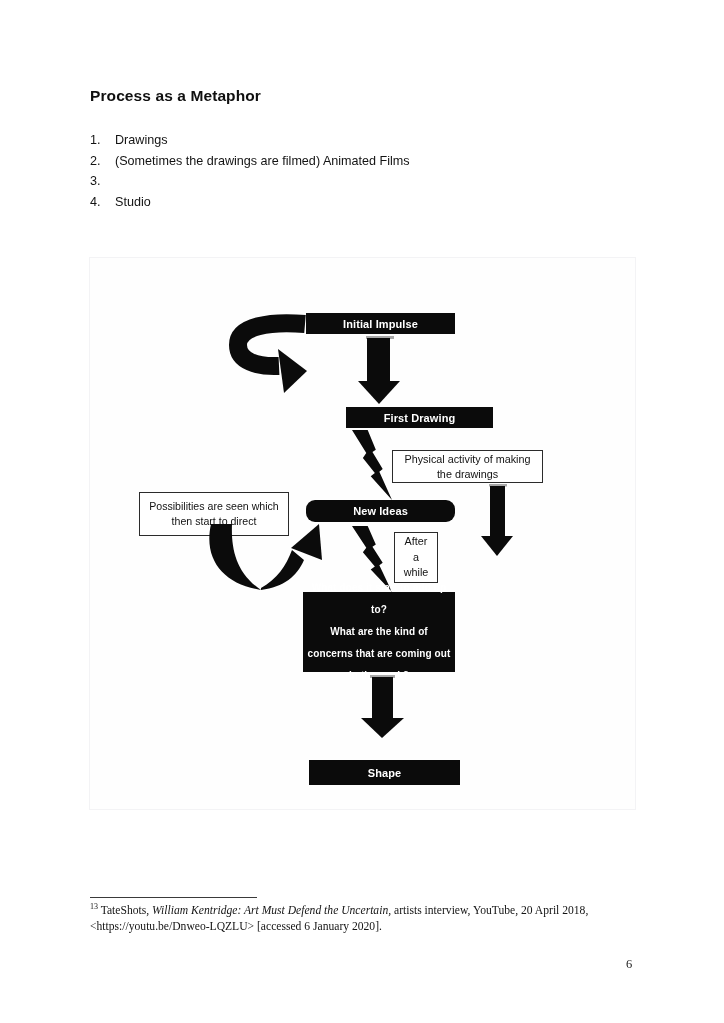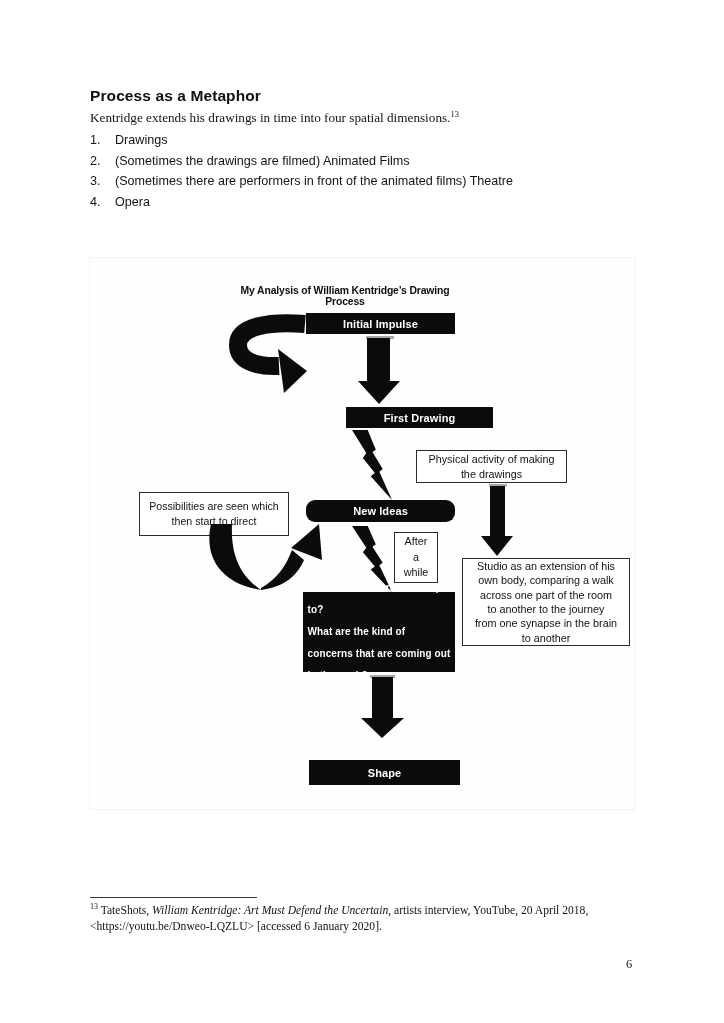--- a/index.html
+++ b/index.html
@@ -13,75 +13,72 @@
   .intro{position:absolute; left:90px; top:110px; font-family:"Liberation Serif",serif; font-size:13.2px; color:#131313;}
   .intro sup{font-size:8.5px; line-height:0;}
   .num-list{position:absolute; left:90px; top:133px; font-size:12.6px; color:#131313;}
   .num-row{display:flex; align-items:flex-start; height:20.6px;}
   .num-cell{width:25px; flex:0 0 25px;}
   
   .fig-frame{position:absolute; left:89px; top:257px; width:545px; height:551px; border:1px solid #f3f3f5; background:#fefefe;}
   .fig-title{position:absolute; left:225px; top:285px; width:240px; text-align:center; font-weight:bold; font-size:10.4px; color:#0d0d0d; letter-spacing:-0.15px;}
   .bbox{
     position:absolute; background:#0b0b0b; color:#ffffff; font-weight:bold; font-size:11px;
-    display:flex; align-items:center; justify-content:center; letter-spacing:0.1px;
+    display:flex; align-items:center; justify-content:center; text-align:center; letter-spacing:0.1px;
   }
   .bbox.multi{white-space:pre-line; font-size:10px; line-height:22px;}
   .wbox{
     position:absolute; background:#ffffff; border:1.5px solid #2b2b2b; color:#121212;
     font-size:10.8px; line-height:15px; text-align:center; white-space:pre-line;
     display:flex; align-items:center; justify-content:center; box-sizing:border-box;
   }
   .box-initial{left:306px; top:313px; width:149px; height:21px;}
   .box-first{left:306px; top:407px; width:147px; height:21px;margin-left:40px;}
   .box-newideas{left:306px; top:500px; width:149px; height:22px;border-radius:9px;}
   .box-question{left:303px; top:592px; width:152px; height:80px;}
   .box-shape{left:309px; top:760px; width:151px; height:25px;}
   .box-imgphrase{left:305px; top:342px; width:56px; height:53px; border-width:2px; line-height:15.5px;}
-  .box-physical{left:416px; top:450px; width:151px; height:33px;}
+  .box-physical{left:392px; top:450px; width:151px; height:33px;}
   .box-possib{left:139px; top:492px; width:150px; height:44px; font-size:10.6px;}
   .box-after{left:394px; top:532px; width:44px; height:51px; line-height:15.5px;}
   .box-studio{left:462px; top:558px; width:168px; height:88px; line-height:14.3px;}
   .shape-svg{position:absolute;}
   
   .fn-rule{position:absolute; left:90px; top:897px; width:167px; border-top:1px solid #3a3a3a;}
   .footnote{position:absolute; left:90px; top:903px; width:552px; font-family:"Liberation Serif",serif; font-size:11.6px; line-height:15.5px; color:#131313;}
   .footnote sup{font-size:8px; line-height:0;}
   .footnote .it{font-style:italic;}
   .page-num{position:absolute; left:626px; top:957px; font-family:"Liberation Serif",serif; font-size:12.5px; color:#222;}
 </style>
 </head>
 <body>
 
 <div class="page">
 
   <div class="heading">Process as a Metaphor</div>
-  <div class="intro"><span>Kentridge extends his drawings in time into four spatial dimensions.</span><sup>13</sup></div>
 
   <div class="num-list">
     <div class="num-row">
       <span class="num-cell">1.</span>
       <span>Drawings</span>
     </div>
     <div class="num-row">
       <span class="num-cell">2.</span>
       <span>(Sometimes the drawings are filmed) Animated Films</span>
     </div>
     <div class="num-row">
       <span class="num-cell">3.</span>
-      <span>(Sometimes there are performers in front of the animated films) Theatre</span>
     </div>
     <div class="num-row">
       <span class="num-cell">4.</span>
-      <span>Opera</span>
+      <span>Studio</span>
     </div>
   </div>
 
   <div class="fig-frame"></div>
-  <div class="fig-title">My Analysis of William Kentridge’s Drawing Process</div>
 
   <svg class="shape-svg" style="left:222px; top:306px;" width="90" height="92" viewBox="0 0 90 92">
     <path d="M 83,18 C 48,15 16,20 16,39 C 16,55 35,61 57,60" fill="none" stroke="#0b0b0b" stroke-width="18"></path>
     <polygon points="56,43 85,65 62,87" fill="#0b0b0b"></polygon>
   </svg>
 
   <div class="bbox box-initial">Initial Impulse</div>
 
 
   <svg class="shape-svg" style="left:358px; top:336px;" width="44" height="69" viewBox="0 0 44 69">
@@ -117,26 +114,20 @@
   </svg>
 
   <svg class="shape-svg" style="left:352px; top:526px;" width="40" height="66" viewBox="0 0 21600 21600" preserveAspectRatio="none">
     <polygon points="8472,0 12860,6080 11050,6797 16577,12007 14767,12877 21600,21600 10104,14244 12340,13239 5871,8602 7704,7105 0,0" fill="#0b0b0b"></polygon>
   </svg>
 
   <div class="wbox box-after">After
 a
 while</div>
 
-  <div class="wbox box-studio">Studio as an extension of his
-own body, comparing a walk
-across one part of the room
-to another to the journey
-from one synapse in the brain
-to another</div>
 
   <div class="bbox multi box-question">What does it start to add up
 to?
 What are the kind of
 concerns that are coming out
 in the work?</div>
 
   <svg class="shape-svg" style="left:360px; top:675px;" width="45" height="64" viewBox="0 0 45 64">
     <rect x="10" y="0" width="25" height="3" fill="#a8a8a8"></rect>
     <rect x="12" y="2" width="21" height="42" fill="#0b0b0b"></rect>

